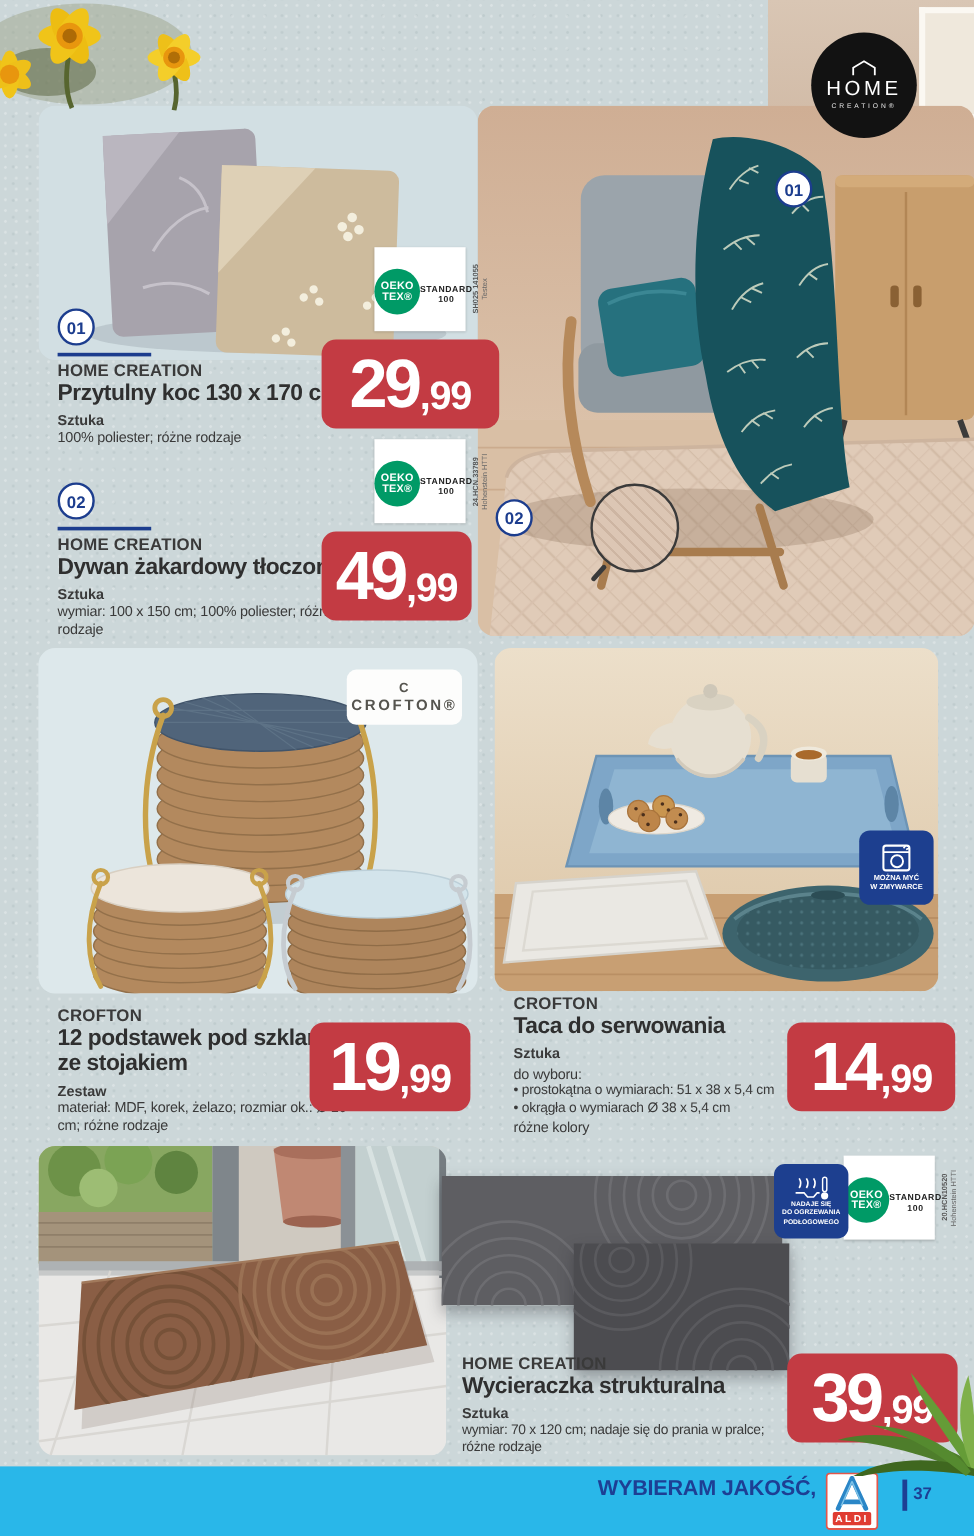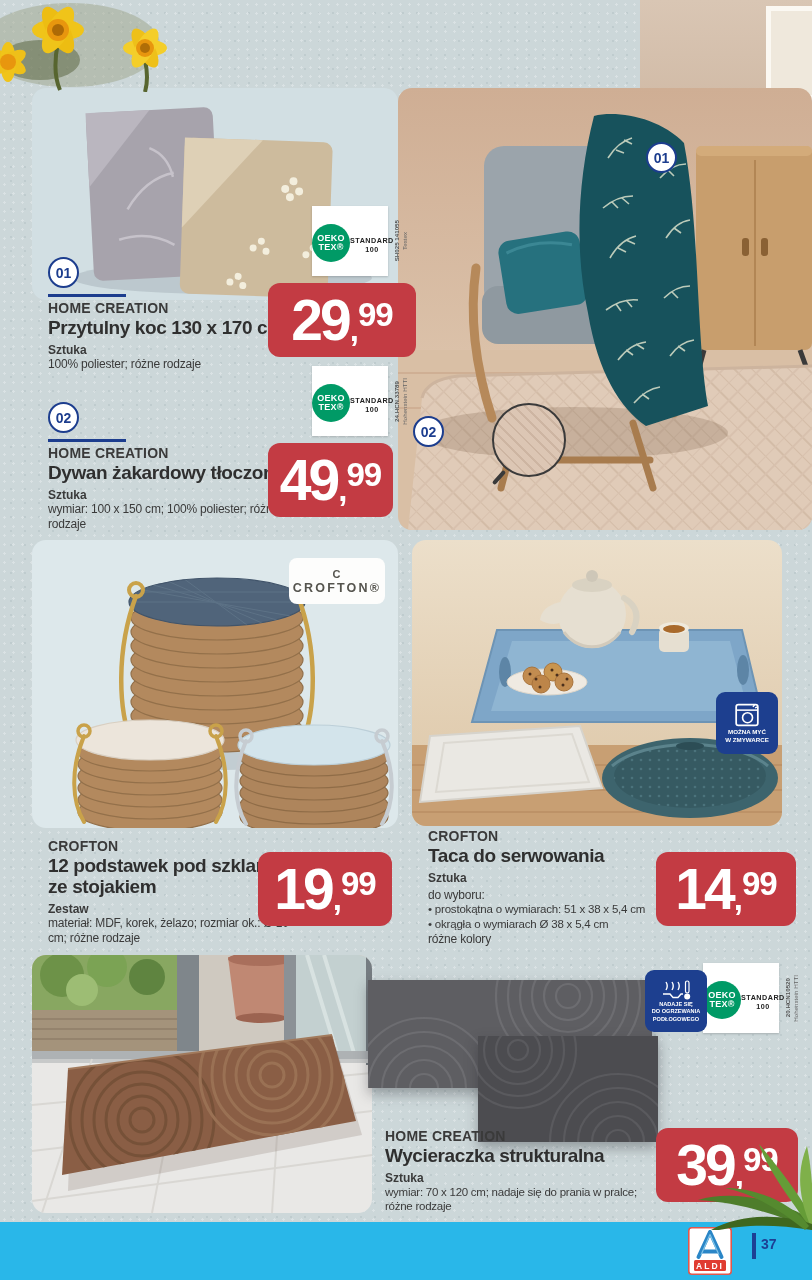--- a/index.html
+++ b/index.html
@@ -33,21 +33,21 @@
   .details{font-size:12px;color:#3a3a3a;line-height:1.25;letter-spacing:-0.2px;}
   .bullet{font-size:11.5px;color:#3a3a3a;line-height:1.3;letter-spacing:-0.2px;}
   .bullet::before{content:"• ";}
 
   
   .price-tag{position:absolute;background:#c33b43;border-radius:12px;color:#fff;z-index:3;
         display:flex;align-items:center;justify-content:center;}
   .price{display:flex;align-items:flex-start;font-weight:bold;}
   .pint{font-size:57px;line-height:0.88;letter-spacing:-3px;}
   .pcomma{font-size:33px;line-height:1;margin:18px 0 0 1px;letter-spacing:-1px;}
-  .pdec{font-size:33px;line-height:1;margin-top:3px;letter-spacing:-1px;}
+  .pdec{font-size:33px;line-height:1;margin-top:18px;letter-spacing:-1px;}
 
   
   .marker{position:absolute;width:31px;height:31px;border-radius:50%;background:#fff;z-index:3;
         border:2.5px solid #1c3d8e;color:#1c3d8e;font-weight:bold;font-size:14px;
         display:flex;align-items:center;justify-content:center;box-sizing:border-box;}
   .marker-line{position:absolute;height:2.5px;background:#1c3d8e;width:78px;z-index:3;}
 
   
   .oeko{position:absolute;background:#fff;width:76px;height:70px;display:flex;z-index:3;
         box-shadow:0 1px 2px rgba(0,0,0,.18);}
@@ -148,20 +148,27 @@
       <circle cx="145" cy="48" r="9" fill="#e8960e"></circle>
         <circle cx="145" cy="48" r="5" fill="#b06e07"></circle>
     </g>
     <g>
       <ellipse cx="8" cy="62" rx="20" ry="8" fill="#eec019" transform="rotate(30 8 62)"></ellipse>
       <ellipse cx="8" cy="62" rx="20" ry="8" fill="#f0c419" transform="rotate(90 8 62)"></ellipse>
       <ellipse cx="8" cy="62" rx="20" ry="8" fill="#eec019" transform="rotate(150 8 62)"></ellipse>
       <circle cx="8" cy="62" r="8" fill="#e8960e"></circle>
     </g>
   </svg>
+  <div class="abs" id="hcLogo">
+    <svg width="26" height="13" viewBox="0 0 26 13">
+      <path d="M4,13 L4,6.5 L13,1 L22,6.5 L22,13" stroke="#fff" stroke-width="1.5" fill="none"></path>
+    </svg>
+    <span class="hc-name">HOME</span>
+    <span class="hc-sub">CREATION®</span>
+  </div>
 
   <div class="photo" id="photoBlankets">
     <svg width="366" height="212" viewBox="0 0 366 212">
       <rect width="366" height="212" rx="12" fill="#d2dfe3"></rect>
       <ellipse cx="190" cy="190" rx="150" ry="16" fill="rgba(90,100,110,.18)"></ellipse>
       <g transform="rotate(-3 120 110)">
         <rect x="58" y="22" width="127" height="168" rx="9" fill="#a7a3ac"></rect>
         <path d="M58,22 L122,22 L58,96 Z" fill="#bab6bf"></path>
         <path d="M95,120 q20,-30 48,-34 M85,150 q30,-8 55,8 M120,60 q18,8 22,30" stroke="#c6c2ca" stroke-width="2.5" fill="none"></path>
       </g>
@@ -600,20 +607,21 @@
   <div class="price-tag" id="price5">
     <div class="price">
       <span class="pint">39</span>
       <span class="pcomma">,</span>
       <span class="pdec">99</span>
     </div>
   </div>
 
   <div id="footer">
     <div id="slogan">
+      <div>WYBIERAM JAKOŚĆ,</div>
     </div>
   </div>
   <svg id="aldiLogo" viewBox="0 0 44 48">
     <rect x="0.8" y="0.8" width="42.4" height="46.4" rx="3" fill="#fff" stroke="#e2574c" stroke-width="1.6"></rect>
     <path d="M22,5 L33.5,30 M22,5 L10.5,30 M13.5,24.5 H30.5" stroke="#2a86c7" stroke-width="4" fill="none" stroke-linecap="round"></path>
     <path d="M22,7.5 L31,28 M22,7.5 L13,28" stroke="#7fc3e8" stroke-width="1.2" fill="none"></path>
     <rect x="6" y="33" width="32" height="11" rx="1.5" fill="#e03c31"></rect>
     <text x="22" y="41.6" text-anchor="middle" font-size="8.5" font-weight="bold" fill="#fff" letter-spacing="2">ALDI</text>
   </svg>
   <div id="pageDivider"></div>

